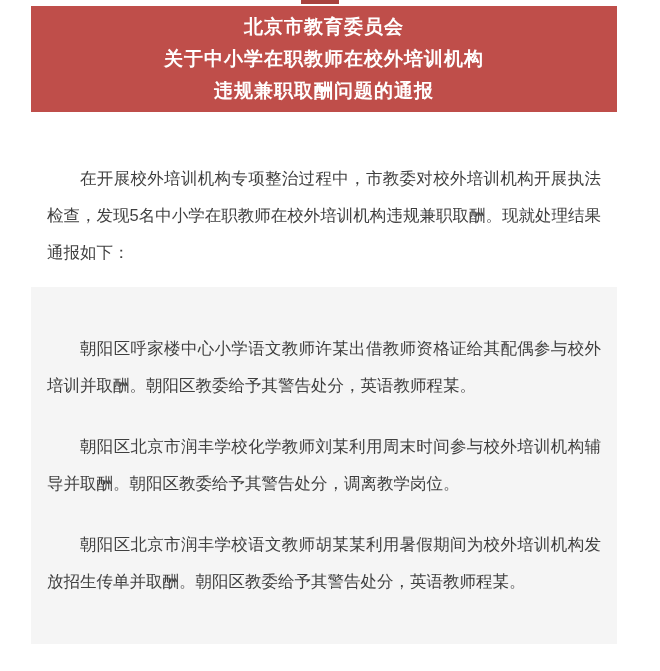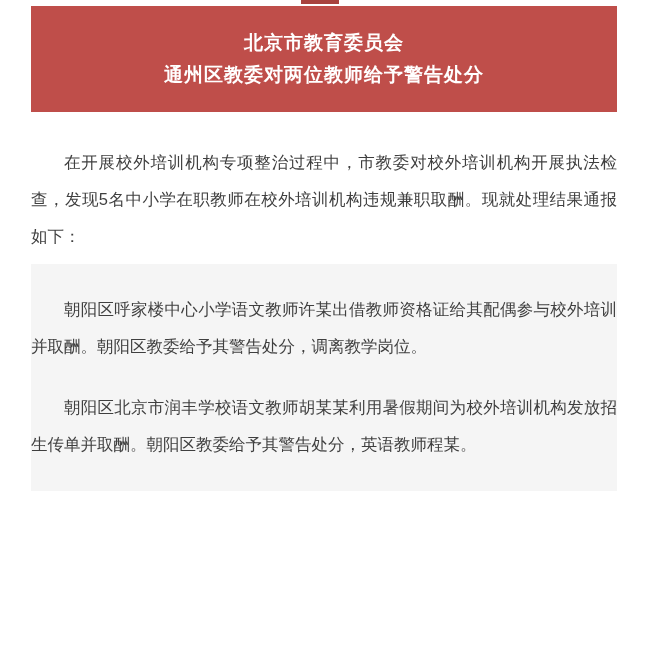--- a/index.html
+++ b/index.html
@@ -47,21 +47,21 @@
   .content {
     position: absolute;
     left: 31px;
     top: 144px;
     width: 586px;
     color: #3f3f3f;
     font-size: 16.5px;
     line-height: 37px;
   }
   .content p {
-    margin: 0;
+    margin: 16px;
     text-indent: 2em;
     text-align: justify;
   }
   .cases-panel {
     margin-top: 9px;
     background: #f5f5f5;
     padding: 27px 0 28px 0;
   }
   .case-paragraph + .case-paragraph {
     margin-top: 24px;
@@ -69,27 +69,29 @@
 </style>
 </head>
 <body>
 
 <div class="page">
 
   <div class="top-fragment" style="background-color: rgb(168, 67, 63);"></div>
 
   <div class="banner" style="background-color: rgb(191, 78, 74);">
     <div class="title-line">北京市教育委员会</div>
-    <div class="title-line">通州区教委对两位教师给予警告处分</div>
+    <div class="title-line">关于中小学在职教师在校外培训机构</div>
+    <div class="title-line">违规兼职取酬问题的通报</div>
   </div>
 
   <div class="content">
 
     <p>在开展校外培训机构专项整治过程中，市教委对校外培训机构开展执法检查，发现5名中小学在职教师在校外培训机构违规兼职取酬。现就处理结果通报如下：</p>
 
     <div class="cases-panel" style="background-color: rgb(245, 245, 245);">
-      <p class="case-paragraph">朝阳区呼家楼中心小学语文教师许某出借教师资格证给其配偶参与校外培训并取酬。朝阳区教委给予其警告处分，调离教学岗位。</p>
+      <p class="case-paragraph">朝阳区呼家楼中心小学语文教师许某出借教师资格证给其配偶参与校外培训并取酬。朝阳区教委给予其警告处分，英语教师程某。</p>
+      <p class="case-paragraph">朝阳区北京市润丰学校化学教师刘某利用周末时间参与校外培训机构辅导并取酬。朝阳区教委给予其警告处分，调离教学岗位。</p>
       <p class="case-paragraph">朝阳区北京市润丰学校语文教师胡某某利用暑假期间为校外培训机构发放招生传单并取酬。朝阳区教委给予其警告处分，英语教师程某。</p>
     </div>
 
   </div>
 
 </div>
 
 </body></html>

